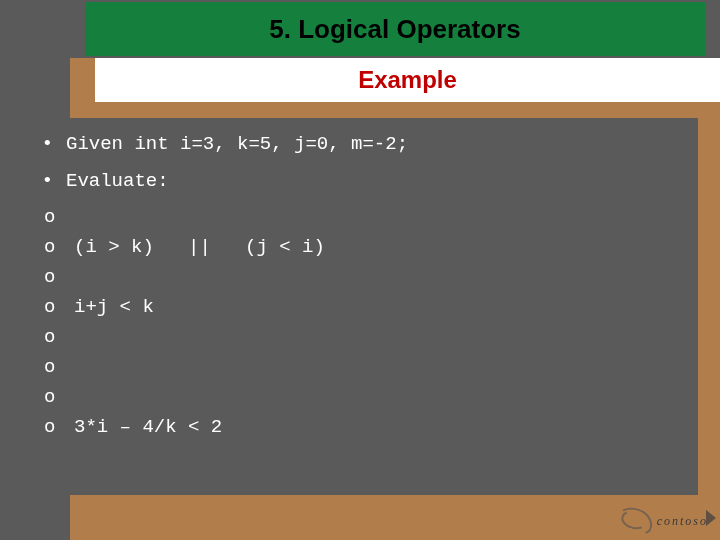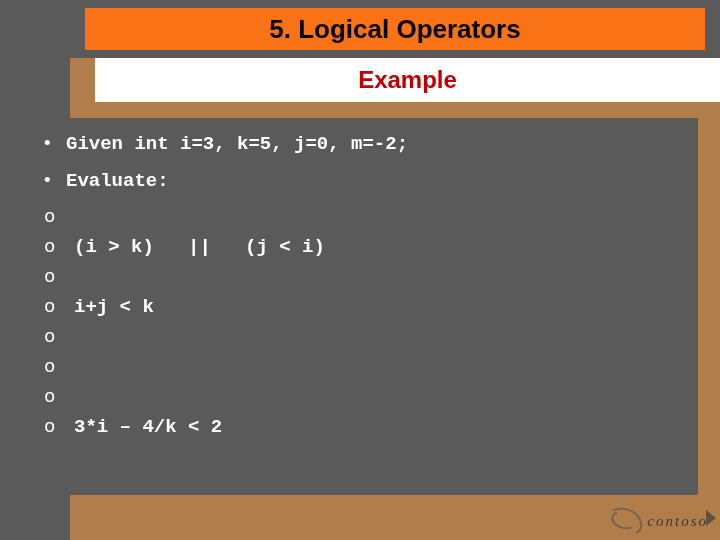--- a/index.html
+++ b/index.html
@@ -20,23 +20,23 @@
     position: absolute;
     left: 0; right: 0; top: 0;
     height: 58px;
     background: #5a5a5a;
     display: flex;
     align-items: center;
     justify-content: center;
     z-index: 2;
   }
   .title-inner {
-    background: #f97316;
+    background: #15803d;
     width: 620px;
-    height: 42px;
+    height: 54px;
     margin-left: 70px;
     display: flex;
     align-items: center;
     justify-content: center;
   }
   .title-text {
     color: #000;
     font-size: 26px;
     font-weight: bold;
   }
@@ -83,21 +83,21 @@
   .bullet-o {
     width: 30px;
     flex-shrink: 0;
     color: #ffffff;
     font-family: "Courier New", monospace;
     padding-left: 0;
   }
   .mono {
     font-family: "Courier New", monospace;
     white-space: pre;
-    font-weight: bold;
+    font-weight: normal;
   }
   .logo {
     position: absolute;
     right: 12px; bottom: 6px;
     z-index: 4;
     display: flex;
     align-items: center;
     gap: 4px;
   }
   .logo-swirl {
@@ -121,21 +121,21 @@
     width: 22px; height: 14px;
     border: 2px solid rgba(80,80,80,0.6);
     border-radius: 50%;
     border-right-color: transparent;
     border-top-color: transparent;
     transform: rotate(15deg);
   }
   .logo-text {
     font-family: Georgia, serif;
     font-style: italic;
-    font-size: 15px;
+    font-size: 12px;
     letter-spacing: 2px;
     color: #3a3a3a;
   }
   .chev {
     position: absolute;
     right: 4px; bottom: 14px;
     width: 0; height: 0;
     border-top: 8px solid transparent;
     border-bottom: 8px solid transparent;
     border-left: 10px solid rgba(60,60,60,0.7);

